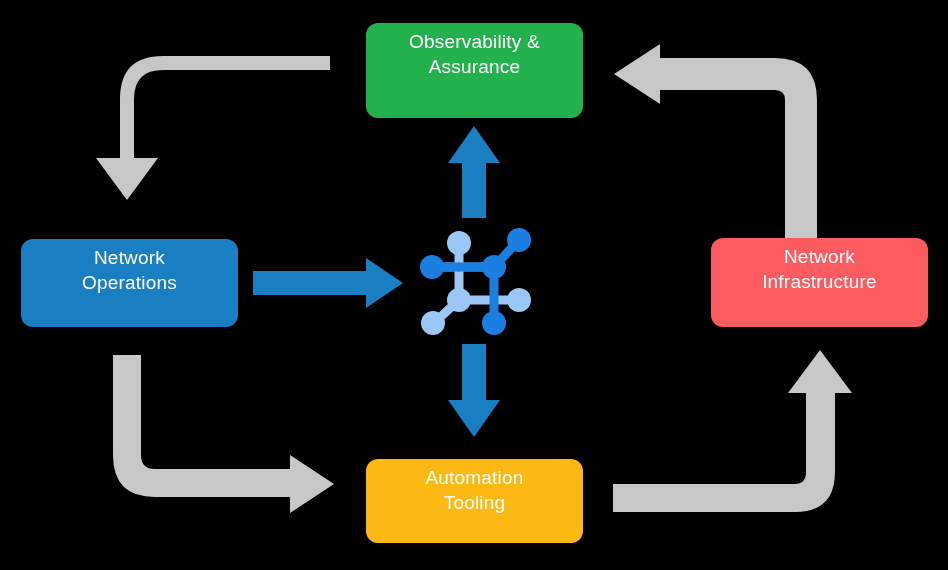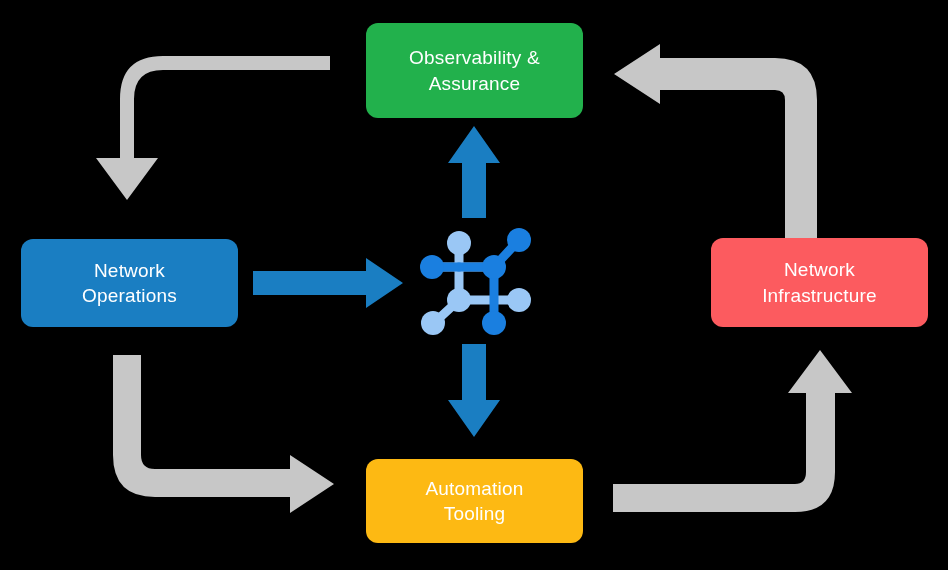--- a/index.html
+++ b/index.html
@@ -23,21 +23,20 @@
     position: absolute;
     top: 0;
     left: 0;
     width: 948px;
     height: 570px;
   }
   .node-box {
     position: absolute;
     border-radius: 12px;
     display: flex;
-    align-items: center;
     justify-content: center;
     text-align: center;
     color: #ffffff;
     font-size: 19px;
     line-height: 1.32;
     font-weight: 400;
     letter-spacing: 0.2px;
     box-sizing: border-box;
     padding: 6px 10px;
     white-space: pre-line;

